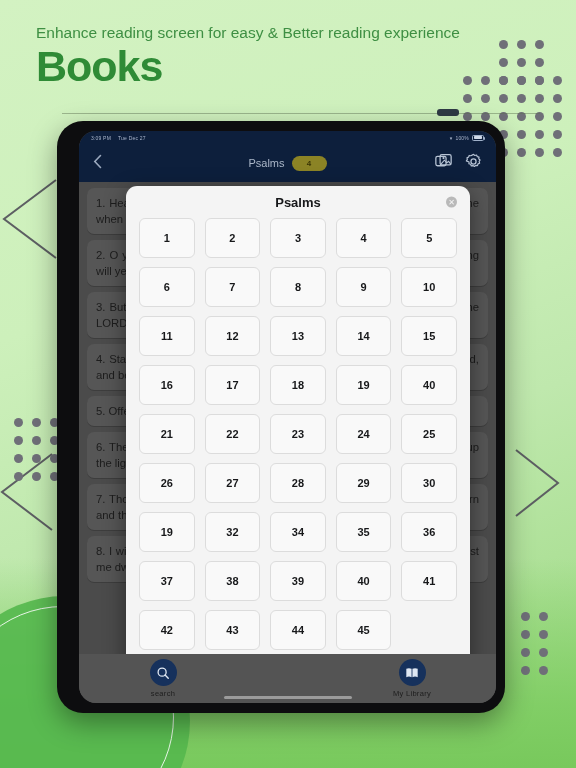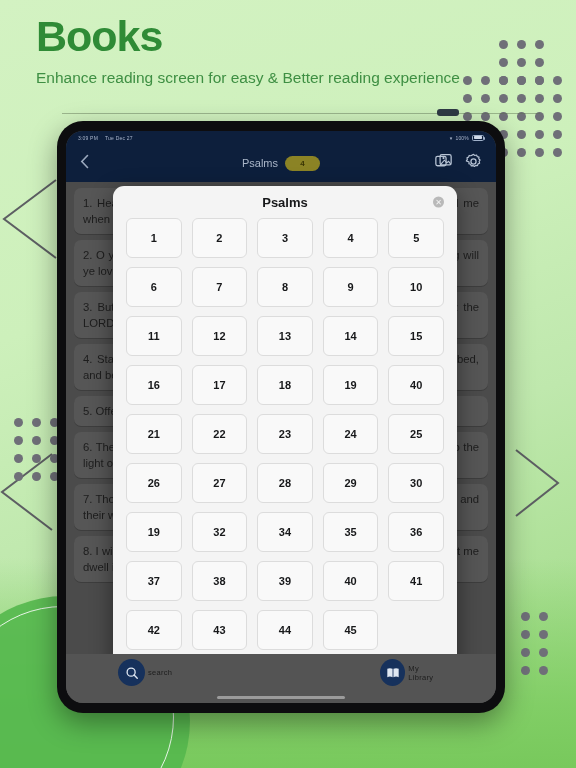--- a/index.html
+++ b/index.html
@@ -59,21 +59,21 @@
     position:absolute; left:437px; top:109px; width:22px; height:7px;
     border-radius:3px; background:#2f3a45;
   }
 
   
   #tablet {
     position:absolute; left:57px; top:121px;
     width:448px; height:592px;
     background:#0d0d0f;
     border-radius:26px;
-    padding:10px 9px 10px 9px;
+    padding:10px 9px 10px 22px;
     box-shadow:0 10px 28px rgba(0,0,0,.38);
   }
   #tablet-screen {
     width:100%; height:100%;
     background:#4b4b4b;
     border-radius:17px;
     overflow:hidden;
     position:relative;
   }
 
@@ -144,21 +144,21 @@
     box-shadow:0 1px 0 rgba(0,0,0,.18);
   }
 
   
   #tab-bar {
     position:absolute; left:0; right:0; bottom:0; height:49px;
     background:#545454;
     display:flex; align-items:flex-start; justify-content:space-between;
     padding:5px 52px 0 52px;
   }
-  .tab-item { display:flex; flex-direction:row; align-items:center; gap:3px; width:64px; }
+  .tab-item { display:flex; flex-direction:column; align-items:center; gap:3px; width:64px; }
   .tab-circle {
     width:27px; height:27px; border-radius:50%;
     background:#16315c;
     display:flex; align-items:center; justify-content:center;
     color:#dfe7f2;
   }
   .tab-label { font-size:7.5px; color:#1d1d1d; letter-spacing:.3px; }
   #home-indicator {
     position:absolute; left:50%; transform:translateX(-50%);
     bottom:4px; width:128px; height:3px; border-radius:2px;
@@ -297,22 +297,22 @@
     <i></i>
     <i></i>
     <i></i>
     <i></i>
     <i></i>
     <i></i>
     <i></i>
 </div>
 
 <div id="header">
+  <div id="page-subtitle">Enhance reading screen for easy &amp; Better reading experience</div>
   <div id="page-title">Books</div>
-  <div id="page-subtitle">Enhance reading screen for easy &amp; Better reading experience</div>
 </div>
 <div id="header-rule"></div>
 <div id="header-rule-nub"></div>
 
 <div id="tablet">
   <div id="tablet-screen">
 
     <div id="status-bar">
       <div id="status-left">
         <span>3:09 PM</span>

